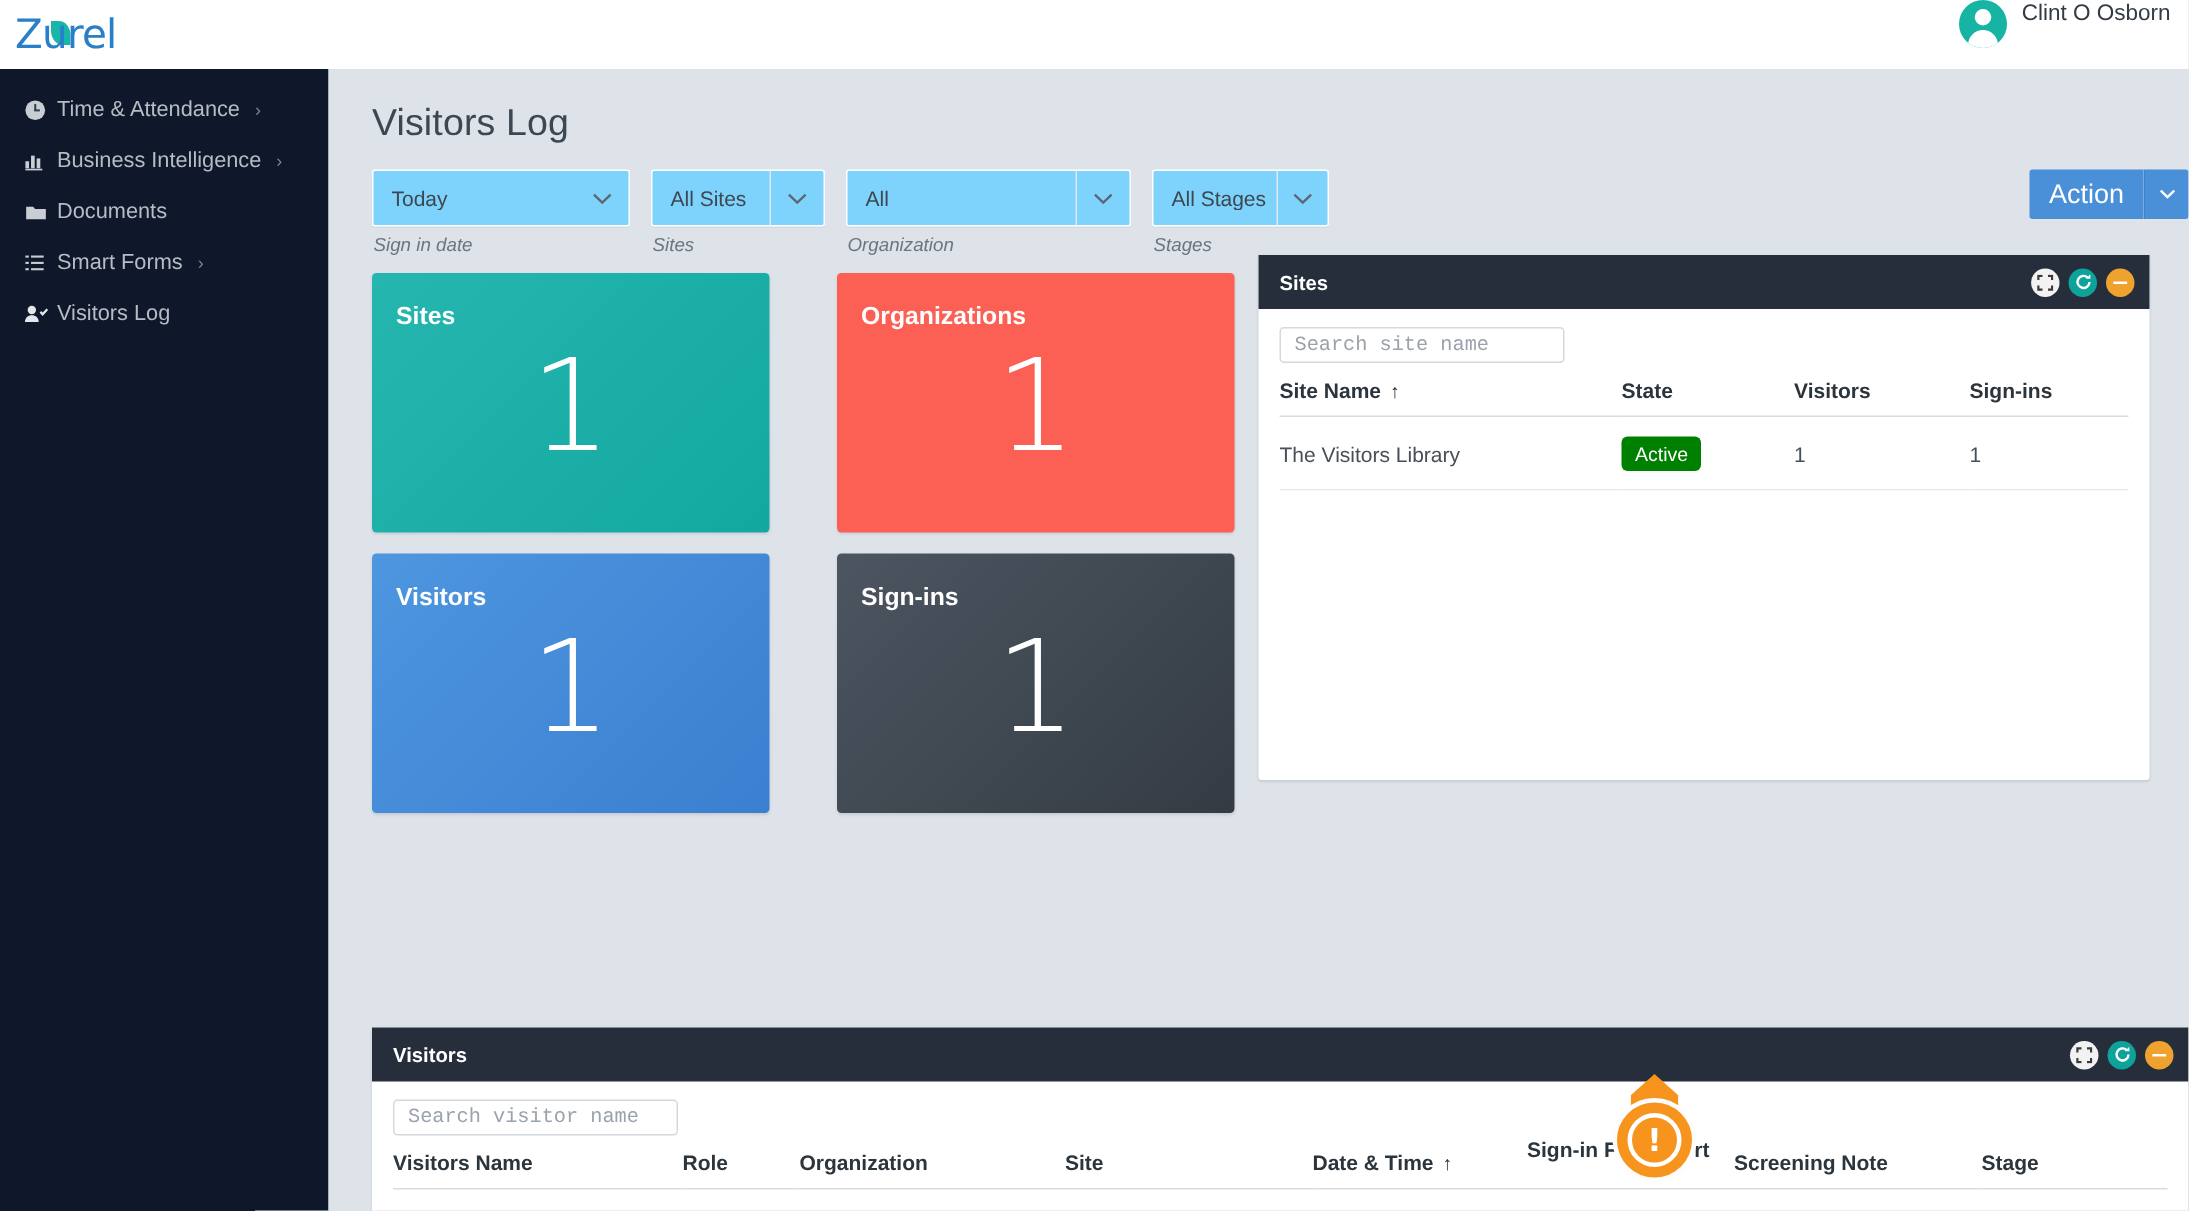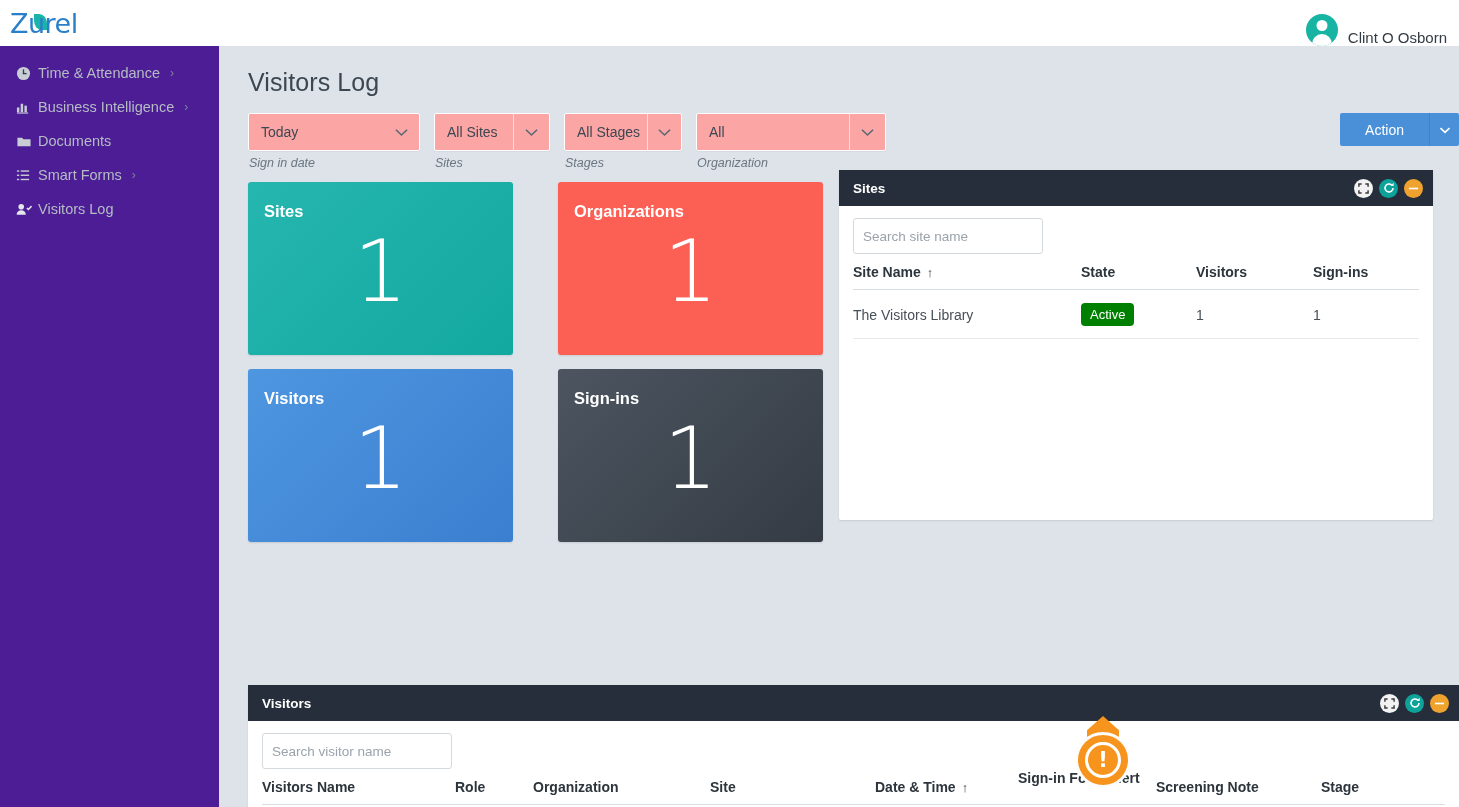--- a/index.html
+++ b/index.html
@@ -32,21 +32,21 @@
     position: absolute; left: 24px; top: 6px;
     width: 13px; height: 16px;
     background: #19b5a8;
     border-radius: 0 60% 0 60%;
     transform: rotate(0deg);
     z-index: 0;
   }
   .logo .txt { position: relative; z-index: 1; }
 
   .user-area {
-    margin-left: auto; display: flex; align-items: flex-end;
+    margin-left: auto; display: flex; align-items: flex-start;
     gap: 10px; padding-right: 12px; height: 46px;
   }
   .avatar {
     width: 32px; height: 32px; border-radius: 50%;
     background: #17b3a3; position: relative; overflow: hidden;
   }
   .avatar::before {
     content: ''; position: absolute; left: 50%; top: 6px;
     width: 11px; height: 11px; border-radius: 50%;
     background: #fff; transform: translateX(-50%);
@@ -55,21 +55,21 @@
     content: ''; position: absolute; left: 50%; top: 20px;
     width: 20px; height: 18px; border-radius: 10px 10px 0 0;
     background: #fff; transform: translateX(-50%);
   }
   .user-name { font-size: 15px; color: #333b44; }
 
   
   .sidebar {
     position: absolute; top: 46px; left: 0;
     width: 219px; height: 761px;
-    background: #4c1d95;
+    background: #0f172a;
     padding-top: 10px;
   }
   .nav-item {
     display: flex; align-items: center;
     height: 34px; padding: 0 14px 0 16px;
     color: #b5bcc4; font-size: 14.5px;
     cursor: pointer;
   }
   .nav-icon {
     width: 22px; display: inline-flex; align-items: center;
@@ -94,21 +94,21 @@
     padding: 22px 0 0 29px; letter-spacing: 0.1px;
   }
 
   
   .filter-row {
     display: flex; align-items: flex-start;
     padding: 16px 0 0 29px; gap: 14px; position: relative;
   }
   .filter-group { display: flex; flex-direction: column; }
   .select-box {
-    background: #fca5a5; border: 1px solid #fff; border-radius: 2px;
+    background: #7dd3fc; border: 1px solid #fff; border-radius: 2px;
     height: 38px; display: flex; align-items: center;
     font-size: 14px; color: #3d4751; cursor: pointer;
     box-shadow: 0 1px 1px rgba(0,0,0,0.04);
   }
   .select-box .sel-text {
     padding: 0 10px 0 12px; flex: 1 1 auto;
     white-space: nowrap; overflow: hidden;
   }
   .select-box .sel-arrow {
     width: 36px; height: 100%; display: flex;
@@ -124,21 +124,21 @@
   .w-sites { width: 116px; justify-content: flex-end; }
   .w-org   { width: 190px; }
   .w-stages{ width: 118px; }
 
   .action-wrap {
     position: absolute; right: 0px; top: 16px;
     display: flex;
   }
   .action-btn {
     background: #4a90d9; color: #fff; border: none;
-    height: 33px; padding: 0 25px; font-size: 14px;
+    height: 33px; padding: 0 13px; font-size: 18px;
     cursor: pointer; border-radius: 2px 0 0 2px;
     font-family: "Liberation Sans", sans-serif;
   }
   .action-caret {
     background: #4a90d9; color: #fff; border: none;
     border-left: 1px solid #3f82c9;
     height: 33px; width: 30px; font-size: 11px;
     cursor: pointer; border-radius: 0 2px 2px 0;
   }
 
@@ -189,23 +189,23 @@
     display: flex; align-items: center; justify-content: center;
     cursor: pointer; font-size: 10px; line-height: 1;
   }
   .tool-expand { background: #f2f2f2; color: #3a3a3a; }
   .tool-refresh { background: #0ea39a; color: #fff; }
   .tool-min { background: #f0a22e; color: #fff; font-size: 15px; font-weight: bold; }
 
   .panel-body { padding: 12px 14px 0 14px; }
   .search-input {
     border: 1px solid #d4d9de; border-radius: 3px;
-    height: 36px; font-size: 13.5px; color: #3d4751;
+    height: 24px; font-size: 13.5px; color: #3d4751;
     padding: 0 9px; outline: none;
-    font-family: Liberation Sans, sans-serif;
+    font-family: Liberation Mono, monospace;
   }
   .search-input::placeholder { color: #9aa3ab; }
 
   table { border-collapse: collapse; width: 100%; }
   th {
     text-align: left; font-size: 14px; color: #2c343c;
     font-weight: bold; padding: 10px 0 9px 0;
     border-bottom: 1px solid #d8dde2; vertical-align: bottom;
   }
   td {
@@ -379,41 +379,41 @@
         <span class="sel-arrow">
           <svg width="13" height="9" viewBox="0 0 14 9">
               <path d="M1 1.5L7 7.2 13 1.5" stroke="#5b6874" stroke-width="1.7" fill="none"></path>
             </svg>
         </span>
       </div>
       <span class="filter-sub">Sites</span>
     </div>
 
     <div class="filter-group">
+      <div class="select-box split w-org">
+        <span class="sel-text">All</span>
+        <span class="sel-arrow">
+          <svg width="13" height="9" viewBox="0 0 14 9">
+              <path d="M1 1.5L7 7.2 13 1.5" stroke="#5b6874" stroke-width="1.7" fill="none"></path>
+            </svg>
+        </span>
+      </div>
+      <span class="filter-sub">Organization</span>
+    </div>
+
+    <div class="filter-group">
       <div class="select-box split w-stages">
         <span class="sel-text">All Stages</span>
         <span class="sel-arrow">
           <svg width="13" height="9" viewBox="0 0 14 9">
               <path d="M1 1.5L7 7.2 13 1.5" stroke="#5b6874" stroke-width="1.7" fill="none"></path>
             </svg>
         </span>
       </div>
       <span class="filter-sub">Stages</span>
-    </div>
-
-    <div class="filter-group">
-      <div class="select-box split w-org">
-        <span class="sel-text">All</span>
-        <span class="sel-arrow">
-          <svg width="13" height="9" viewBox="0 0 14 9">
-              <path d="M1 1.5L7 7.2 13 1.5" stroke="#5b6874" stroke-width="1.7" fill="none"></path>
-            </svg>
-        </span>
-      </div>
-      <span class="filter-sub">Organization</span>
     </div>
 
     <div class="action-wrap">
       <button class="action-btn">Action</button>
       <button class="action-caret">
         <svg width="10" height="7" viewBox="0 0 10 7">
             <path d="M0.5 1l4.5 4.4L9.5 1" stroke="#fff" stroke-width="1.6" fill="none"></path>
           </svg>
       </button>
     </div>

